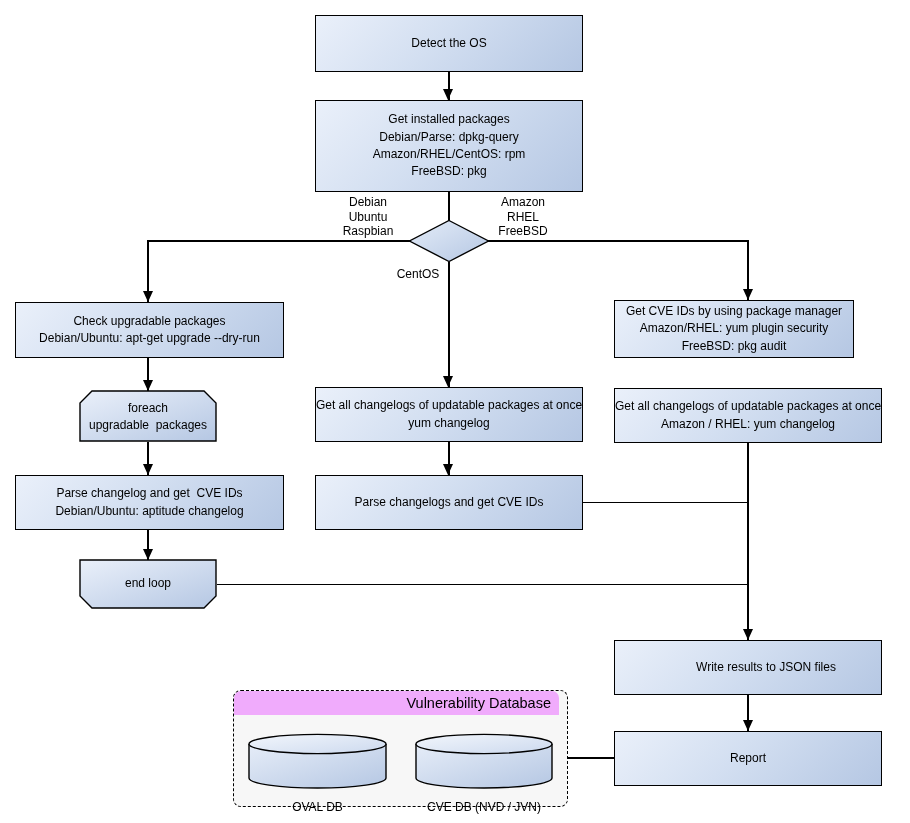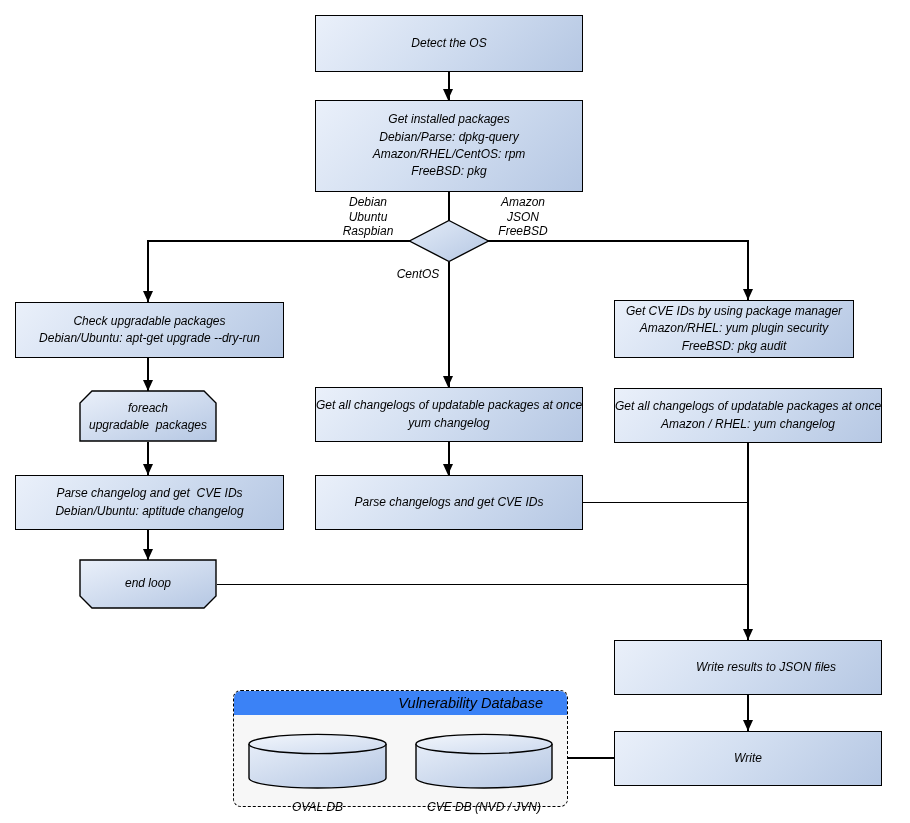--- a/index.html
+++ b/index.html
@@ -1,18 +1,18 @@
 <!DOCTYPE html>
 <html><head>
 <meta charset="utf-8">
 <style>
   html,body{margin:0;padding:0;background:#ffffff;}
   .canvas{
     position:relative;width:910px;height:823px;background:#ffffff;
-    font-family:"Liberation Sans", sans-serif;color:#000;overflow:hidden;font-style:italic;
+    font-family:"Liberation Sans", sans-serif;color:#000;overflow:hidden;
   }
   .box{
     position:absolute;
     background:linear-gradient(135deg,#eaf0fa 0%,#d3dff1 45%,#b5c7e3 100%);
     border:1.4px solid #000;
     display:flex;align-items:center;justify-content:center;
     box-sizing:border-box;
   }
   .node-label{
     white-space:pre;text-align:center;font-size:12px;line-height:1.45;
@@ -33,24 +33,24 @@
   .shape-label{
     position:absolute;width:100%;text-align:center;white-space:pre;
     font-size:12px;line-height:1.4;color:#000;
   }
   .group-box{
     position:absolute;left:233px;top:690px;width:335px;height:117px;
     background:#f7f7f7;border:1.6px dashed #000;border-radius:8px;
     box-sizing:border-box;
   }
   .group-title{
-    position:absolute;left:0;top:0;right:0;height:24px;
-    background:#3b82f6;border-radius:7px 7px 0 0;
+    position:absolute;left:0;top:0;right:8px;height:24px;
+    background:#f0abfc;border-radius:7px 7px 0 0;
     display:flex;align-items:center;justify-content:flex-end;
-    padding-right:24px;font-size:14.5px;color:#000;box-sizing:border-box;
+    padding-right:8px;font-size:14.5px;color:#000;box-sizing:border-box;
   }
   .cyl{position:absolute;}
   .cyl-label{
     position:absolute;left:0;right:0;top:22px;text-align:center;
     font-size:12px;color:#000;white-space:pre;margin-top:45px;
   }
 </style>
 </head>
 <body>
 
@@ -113,21 +113,21 @@
           <stop offset="1" stop-color="#b5c7e3"></stop>
       </linearGradient>
     </defs>
     <polygon points="41,1.5 80.5,22 41,42.5 1.5,22" fill="url(#gDiamond)" stroke="#000" stroke-width="1.4"></polygon>
   </svg>
 
   <div class="free-label" style="left:330px;top:195px;width:76px;">Debian
 Ubuntu
 Raspbian</div>
   <div class="free-label" style="left:485px;top:195px;width:76px;">Amazon
-JSON
+RHEL
 FreeBSD</div>
   <div class="free-label" style="left:394px;top:267px;width:48px;">CentOS</div>
 
   <div class="box" style="left:15px;top:302px;width:269px;height:56px;">
     <div class="node-label">Check upgradable packages
 Debian/Ubuntu: apt-get upgrade --dry-run</div>
   </div>
 
   <div class="shape" style="left:79px;top:390px;width:138px;height:52px;">
     <svg width="138" height="52">
@@ -179,21 +179,21 @@
   <div class="box" style="left:614px;top:388px;width:268px;height:55px;">
     <div class="node-label">Get all changelogs of updatable packages at once
 Amazon / RHEL: yum changelog</div>
   </div>
 
   <div class="box" style="left:614px;top:640px;width:268px;height:55px;padding-left:36px;">
     <div class="node-label">Write results to JSON files</div>
   </div>
 
   <div class="box" style="left:614px;top:731px;width:268px;height:55px;">
-    <div class="node-label">Write</div>
+    <div class="node-label">Report</div>
   </div>
 
   <div class="group-box">
     <div class="group-title">Vulnerability Database</div>
   </div>
 
   <div class="cyl" style="left:248px;top:733px;width:139px;height:56px;">
     <svg width="139" height="56">
       <defs>
         <linearGradient id="gCylBody1" x1="0" y1="0" x2="1" y2="1">

